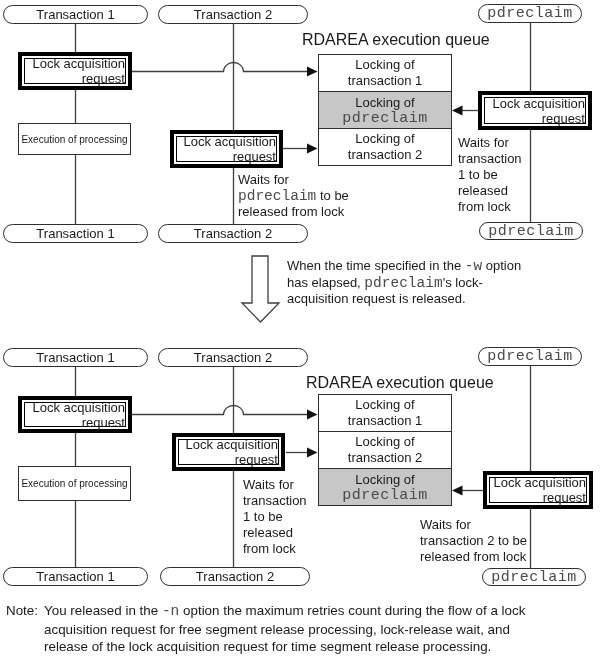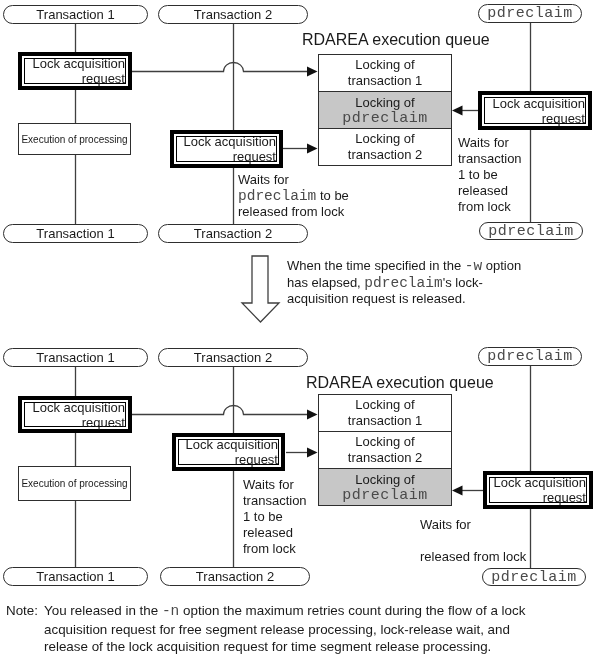--- a/index.html
+++ b/index.html
@@ -181,21 +181,21 @@
   <div class="txt" style="left:243px;top:477px">
     <span>Waits for</span><br>
     <span>transaction</span><br>
     <span>1 to be</span><br>
     <span>released</span><br>
     <span>from lock</span>
   </div>
 
   <div class="txt" style="left:420px;top:517px">
     <span>Waits for</span><br>
-    <br>
+    <span>transaction 2 to be</span><br>
     <span>released from lock</span>
   </div>
 
   <div class="pill" style="left:3px;top:567px;width:145px;height:19px">
       <span>Transaction 1</span>
     </div>
   <div class="pill" style="left:160px;top:567px;width:150px;height:19px">
       <span>Transaction 2</span>
     </div>
   <div class="pill" style="left:482px;top:568px;width:104px;height:18px">

